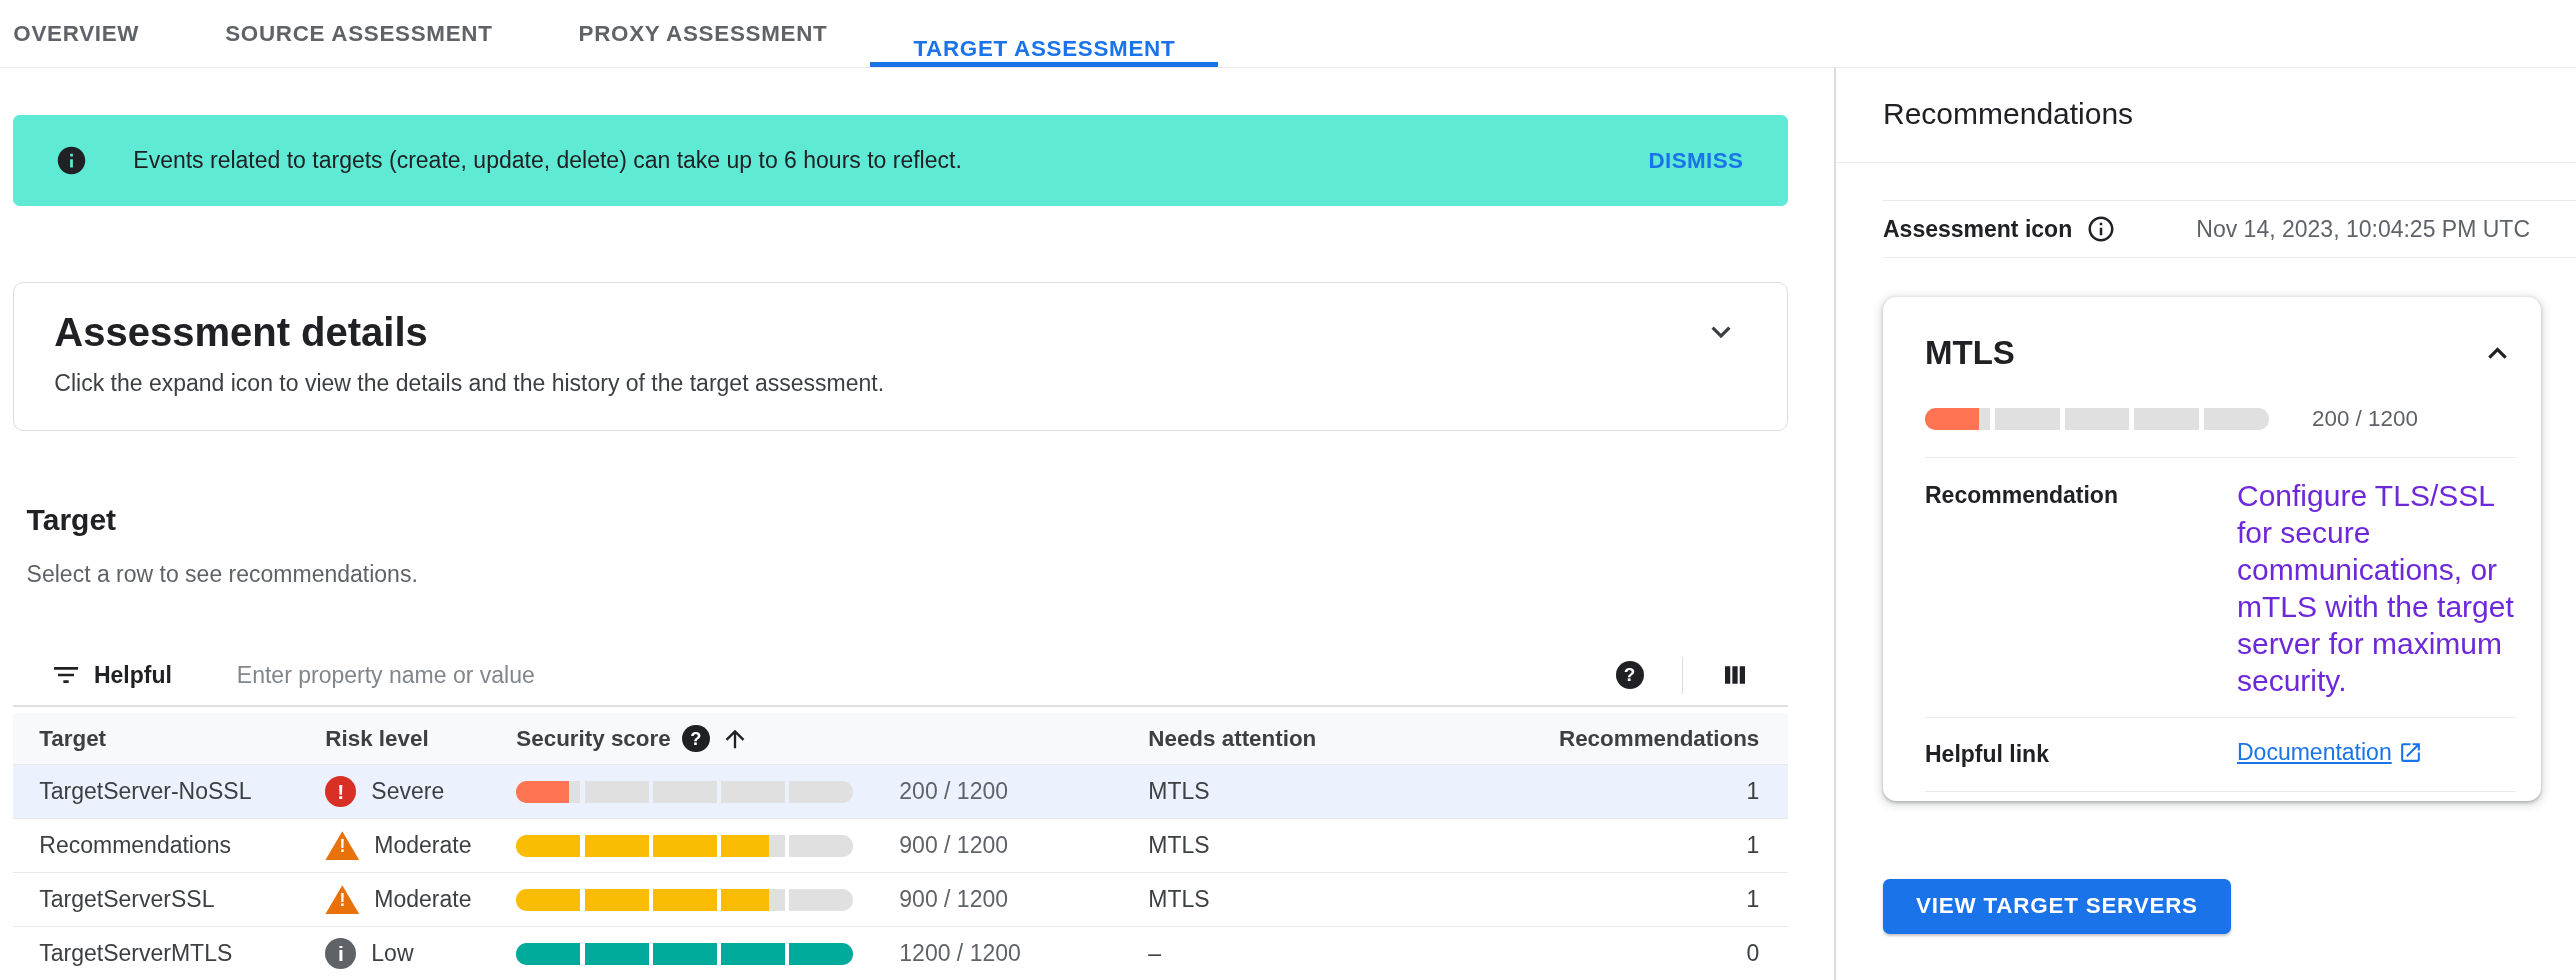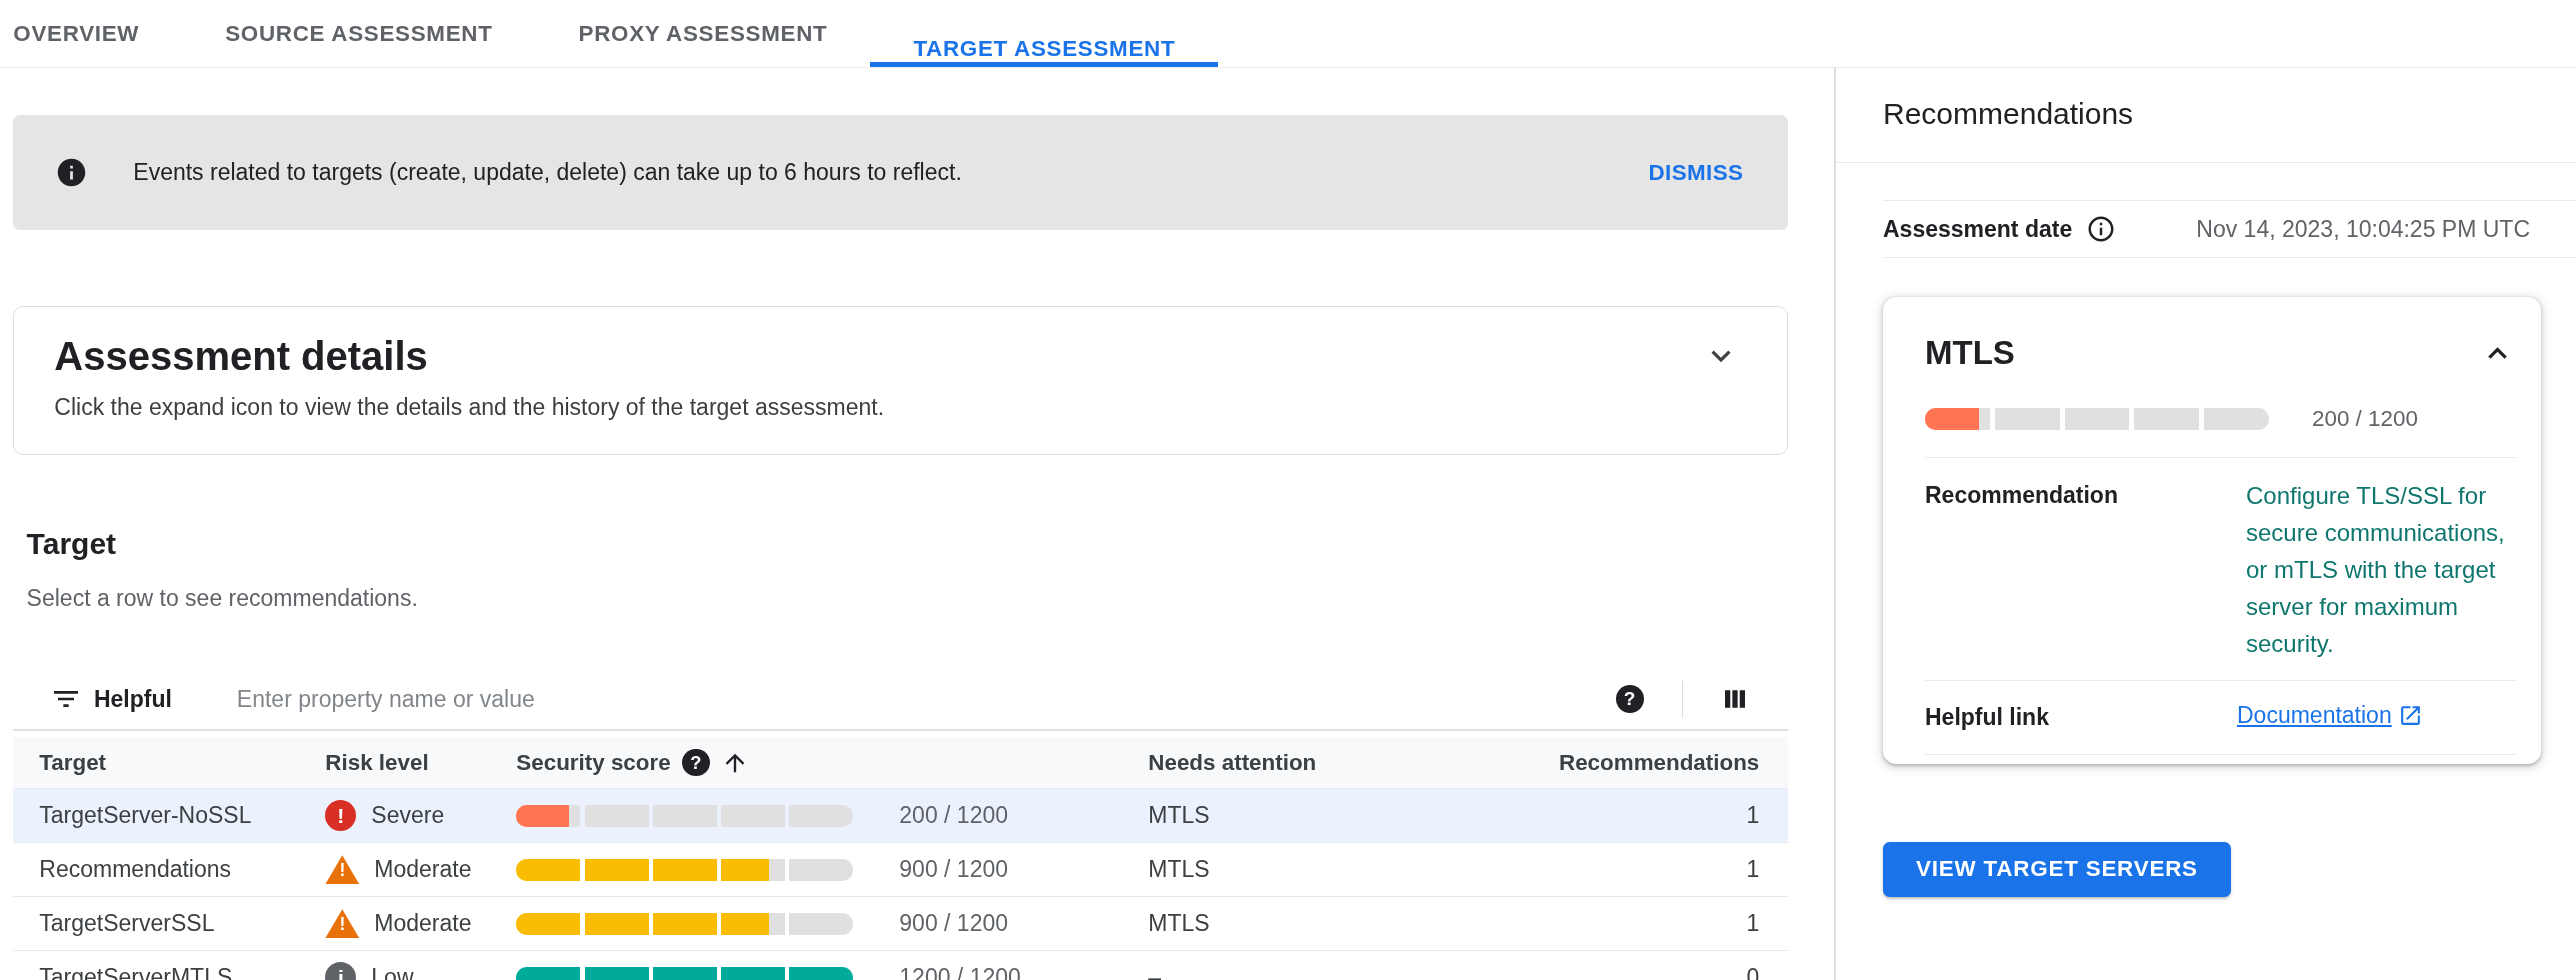--- a/index.html
+++ b/index.html
@@ -12,21 +12,21 @@
   .tab { display:flex; align-items:center; padding:0 43px; font-size:22.4px; font-weight:700;
     letter-spacing:0.7px; color:#5f6368; cursor:pointer; white-space:nowrap; }
   .tab:first-child { padding-left:0; }
   .tab.active { color:#1a73e8; box-shadow:inset 0 -5px 0 0 #1a73e8;margin-top:30px; }
 
   .body { display:flex; height:912px; }
 
   
   .main { flex:1; min-width:0; padding:0 46px 0 13.3px; }
 
-  .banner { margin-top:47px; height:115px; background:#e5e5e5; border-radius:6.6px;
+  .banner { margin-top:47px; height:91px; background:#5eead4; border-radius:6.6px;
     display:flex; align-items:center; padding:0 45px 0 42px; }
   .banner-text { margin-left:45px; font-size:23px; color:#202124; }
   .dismiss { margin-left:auto; font-size:22.4px; font-weight:700; letter-spacing:0.4px;
     color:#1a73e8; cursor:pointer; background:none; border:none; }
 
   .details-card { margin-top:76px; border:1.7px solid #dadce0; border-radius:10px;
     padding:30px 47px 33px 40px; }
   .details-head { display:flex; align-items:flex-start; }
   .details-title { font-size:40px; line-height:38px; font-weight:700; color:#202124; }
   .details-desc { margin-top:18px; font-size:23px; line-height:28px; color:#3c4043; }
@@ -96,21 +96,21 @@
   .mtls-head { display:flex; align-items:center; }
   .mtls-title { font-size:33px; line-height:42px; font-weight:700; color:#202124; }
   .mtls-bar-row { margin-top:32px; display:flex; align-items:center; padding-right:16.6px; }
   .mtls-bar-row .segbar { width:344px; gap:5px; }
   .mtls-score { margin-left:43px; font-size:22.4px; color:#5f6368; }
   .mtls-rows { margin-top:25px; }
   .kv-row { border-top:1.7px solid #e8eaed; padding:18.3px 0; display:grid;
     grid-template-columns:312px 1fr; }
   .kv-row:last-child { border-bottom:1.7px solid #e8eaed; }
   .kv-label { font-size:23px; font-weight:700; color:#202124; line-height:37px; }
-  .kv-value { font-size:24px; color:#0f766e; line-height:37px;margin-left:9px; }
+  .kv-value { font-size:30px; color:#6d28d9; line-height:37px; }
   .doc-link { color:#1a73e8; text-decoration:underline; display:inline-flex;
     align-items:center; gap:6.6px; cursor:pointer; font-size:23px; line-height:33px; }
 
   .view-btn { margin:78px 0 0 47px; height:55px; padding:0 33px; border:none;
     border-radius:6.6px; background:#1a73e8; color:#fff; font-size:22.4px; font-weight:700;
     letter-spacing:0.8px; font-family:inherit; cursor:pointer;
     box-shadow:0 1.7px 2.5px rgba(60,64,67,.3); }
 
   svg { display:block; }
 </style>
@@ -274,21 +274,21 @@
   </main>
 
   <div class="vdivider"></div>
 
   <aside class="right">
     <h2 class="panel-title">Recommendations</h2>
     <div class="panel-title-divider"></div>
 
     <div class="date-row">
       <span class="date-label">
-        <span>Assessment date</span>
+        <span>Assessment icon</span>
         <span class="info-outline">
           <svg width="30" height="30" viewBox="0 0 24 24" fill="#202124">
               <path d="M11 7h2v2h-2zm0 4h2v6h-2zm1-9C6.48 2 2 6.48 2 12s4.48 10 10 10 10-4.48 10-10S17.52 2 12 2zm0 18c-4.41 0-8-3.59-8-8s3.59-8 8-8 8 3.59 8 8-3.59 8-8 8z"></path>
             </svg>
         </span>
       </span>
       <span class="date-value">Nov 14, 2023, 10:04:25 PM UTC</span>
     </div>
 
     <section class="mtls-card">

